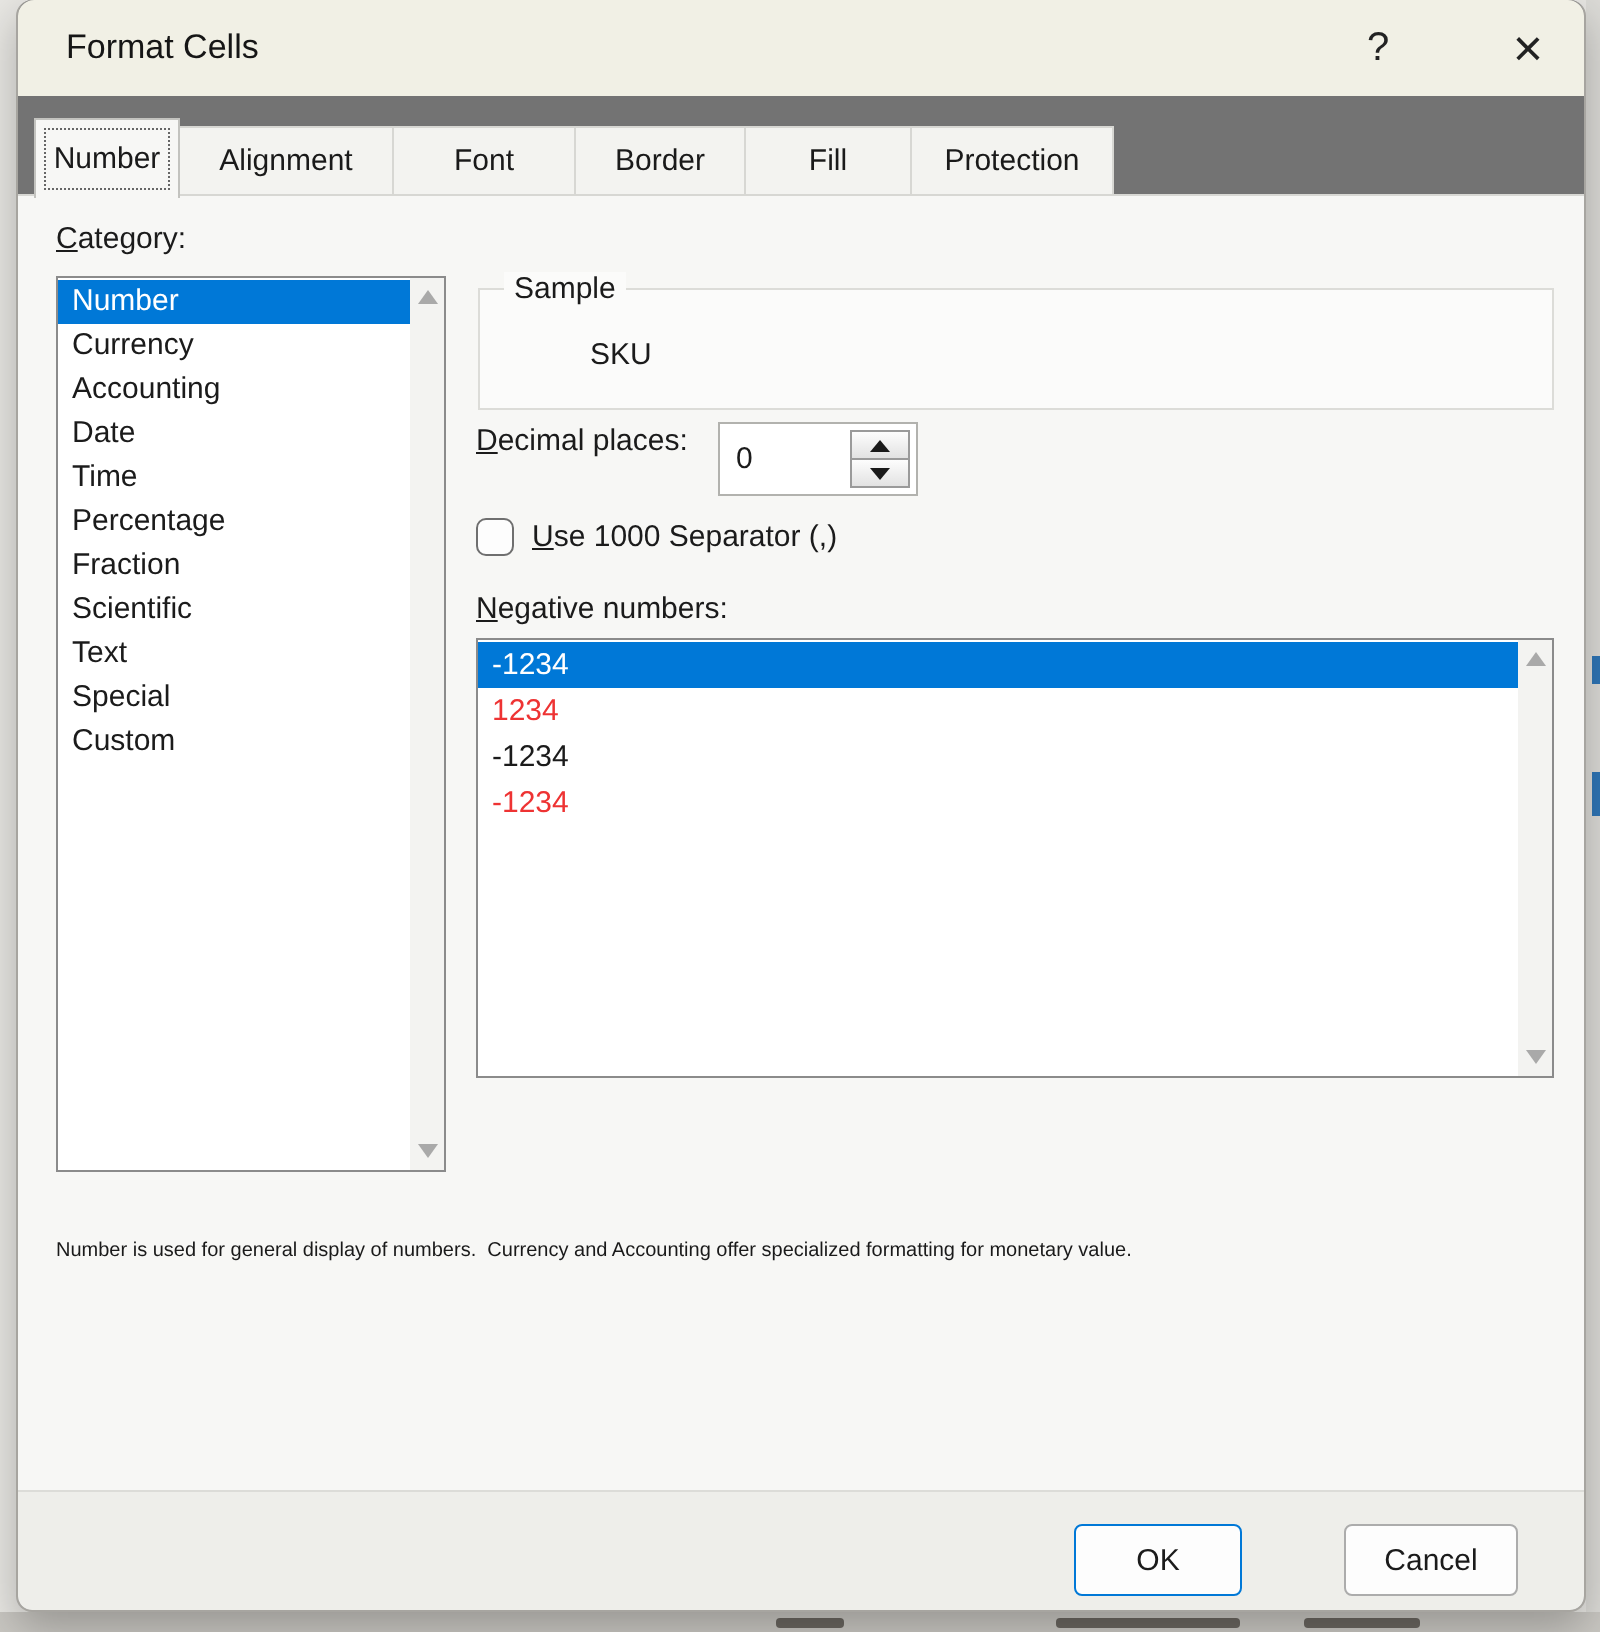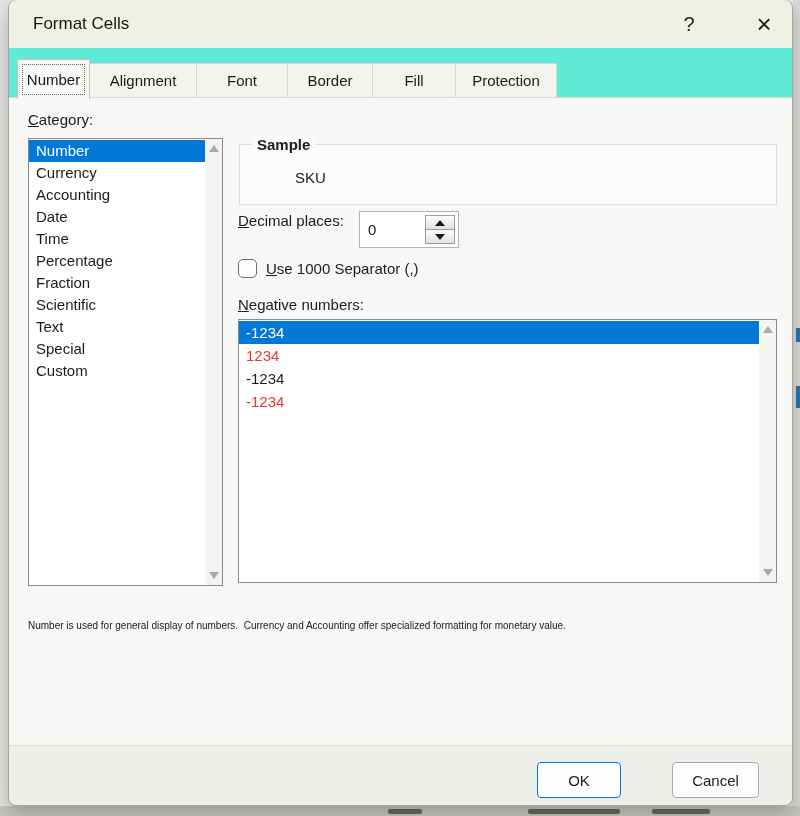--- a/index.html
+++ b/index.html
@@ -16,21 +16,21 @@
   }
   
   .backdrop-right{position:absolute;right:0;top:0;bottom:0;width:7px;background:#dcdbd7;}
   .backdrop-right .mark{position:absolute;right:0;width:4px;background:#2e75b6;}
   .backdrop-bottom{position:absolute;left:0;right:0;bottom:0;height:10px;background:#c9c7c2;}
   .backdrop-bottom .smudge{position:absolute;top:3px;height:5px;background:#4a463f;opacity:.75;border-radius:2px;}
 
   
   .dialog{
     position:absolute;left:8px;top:0;width:785px;height:806px;
-    background:#5eead4;
+    background:#737373;
     border:1px solid #a7a5a0;
     border-radius:8px 8px 8px 8px;
     border-top-width:0;
     box-shadow:0 8px 22px rgba(0,0,0,.25);
   }
   .titlebar{
     position:absolute;left:0;right:0;top:0;height:48px;
     background:var(--titlebar);
     border-radius:8px 8px 0 0;
   }
@@ -80,21 +80,21 @@
     z-index:2;
   }
   .label{font-size:15px;color:var(--ink);position:absolute;white-space:nowrap;}
   .accel{text-decoration:underline;}
 
   
   .listbox{
     position:absolute;background:#fff;border:1px solid var(--list-border);
   }
   .category-list{left:19px;top:40px;width:195px;height:448px;}
-  .negative-list{left:229px;top:221px;width:539px;height:264px;}
+  .negative-list{left:229px;top:221px;width:539px;height:220px;}
   .list-content{position:absolute;left:0;top:1px;right:17px;bottom:0;}
   .row{
     font-size:15px;line-height:22px;height:22px;padding-left:7px;
     color:var(--ink);white-space:nowrap;overflow:hidden;
   }
   .negative-list .row{height:23px;line-height:23px;}
   .row.sel{background:var(--sel);color:#fff;}
   .scrollbar{
     position:absolute;top:0;right:0;bottom:0;width:17px;background:#f3f3f1;
     display:flex;flex-direction:column;justify-content:space-between;
@@ -103,21 +103,21 @@
   .arr-up{width:0;height:0;border-left:5px solid transparent;border-right:5px solid transparent;border-bottom:7px solid #a9a9a9;}
   .arr-down{width:0;height:0;border-left:5px solid transparent;border-right:5px solid transparent;border-top:7px solid #a9a9a9;}
 
   
   .sample-group{
     position:absolute;left:230px;top:46px;width:538px;height:61px;
     background:#fbfbfa;border:1px solid #dcdcd8;
   }
   .sample-legend{
     position:absolute;left:12px;top:-9px;background:#fbfbfa;
-    padding:0 5px;font-size:15px;color:var(--ink);font-weight:bold;
+    padding:0 5px;font-size:15px;color:var(--ink);
   }
   .sample-value{position:absolute;left:17px;top:24px;font-size:15px;color:var(--ink);margin-left:38px;}
 
   
   .spinner{
     position:absolute;left:350px;top:113px;width:100px;height:37px;
     border:1px solid #b2b2ae;background:#fff;display:flex;
   }
   .spin-value{flex:1;font-size:15px;line-height:35px;padding-left:8px;color:var(--ink);}
   .spin-btns{

